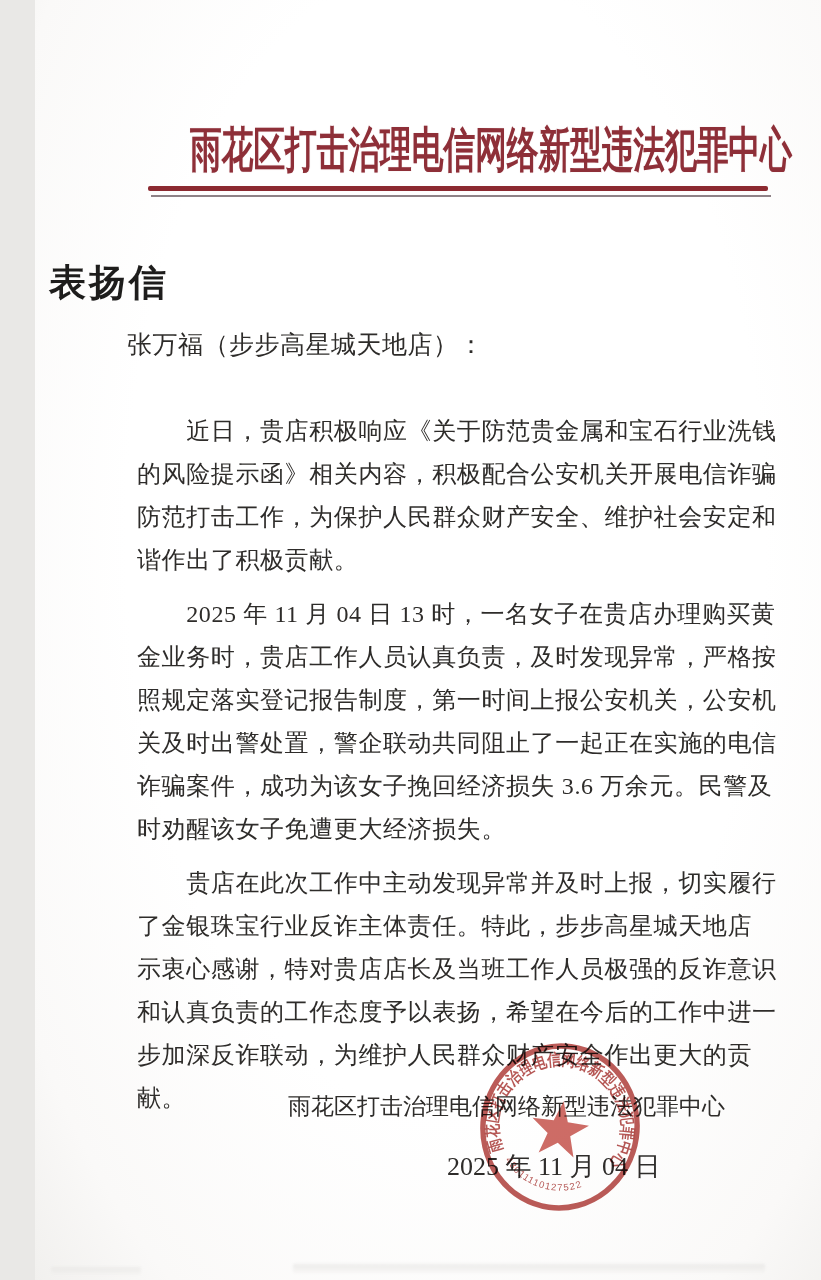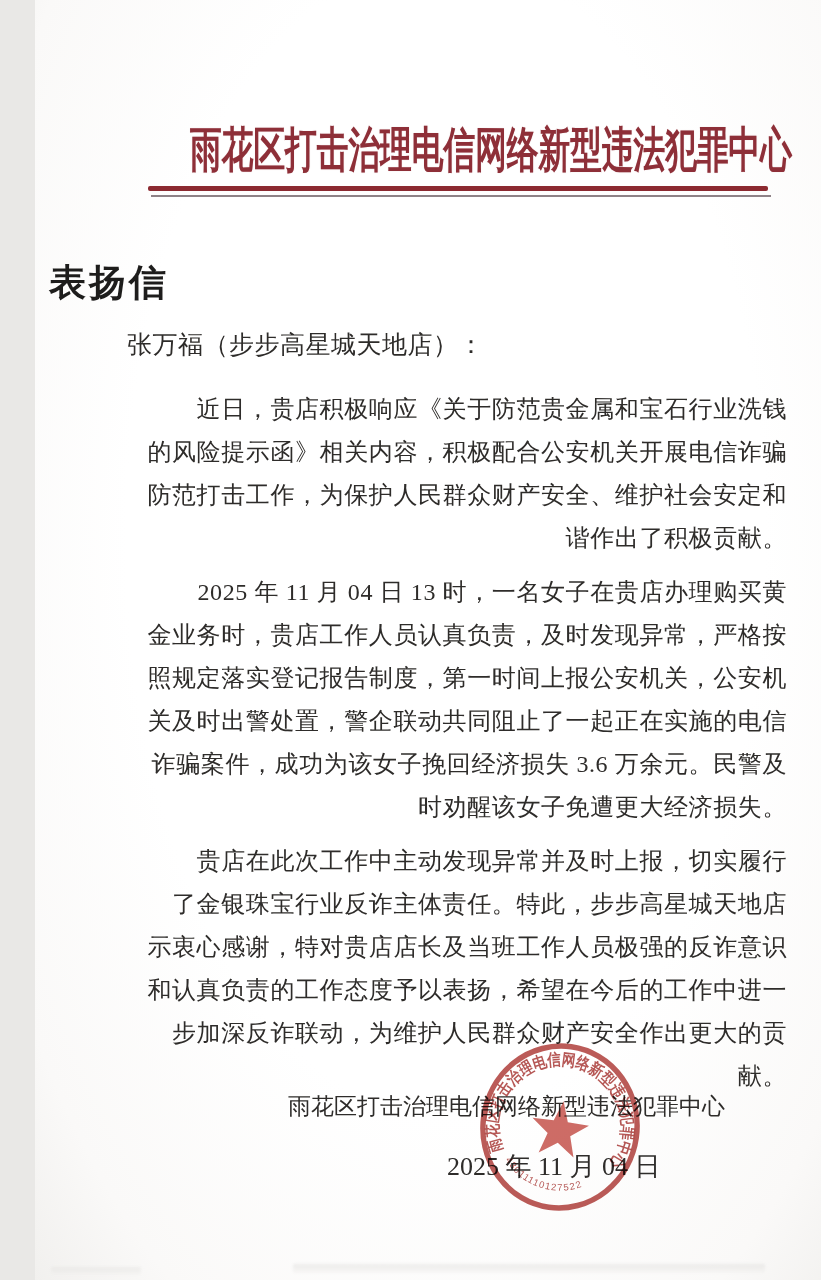--- a/index.html
+++ b/index.html
@@ -49,25 +49,24 @@
     padding-left:14px;box-sizing:border-box;
   }
   
   .salutation{
     position:absolute;left:92px;top:328px;
     font-size:25px;color:#2e2c2a;
     letter-spacing:.5px;
   }
   
   .body-text{
-    position:absolute;left:102px;top:388px;width:650px;
+    position:absolute;left:102px;top:410px;width:650px;
     font-size:24px;color:#2e2c2a;
     line-height:43px;
     letter-spacing:.6px;
-    text-align:right;
   }
   .paragraph{
     white-space:pre-line;
     margin:0 0 11px 0;
   }
   
   .sign-org{
     position:absolute;left:253px;top:1091px;
     font-size:23px;color:#2e2c2a;white-space:nowrap;
   }

